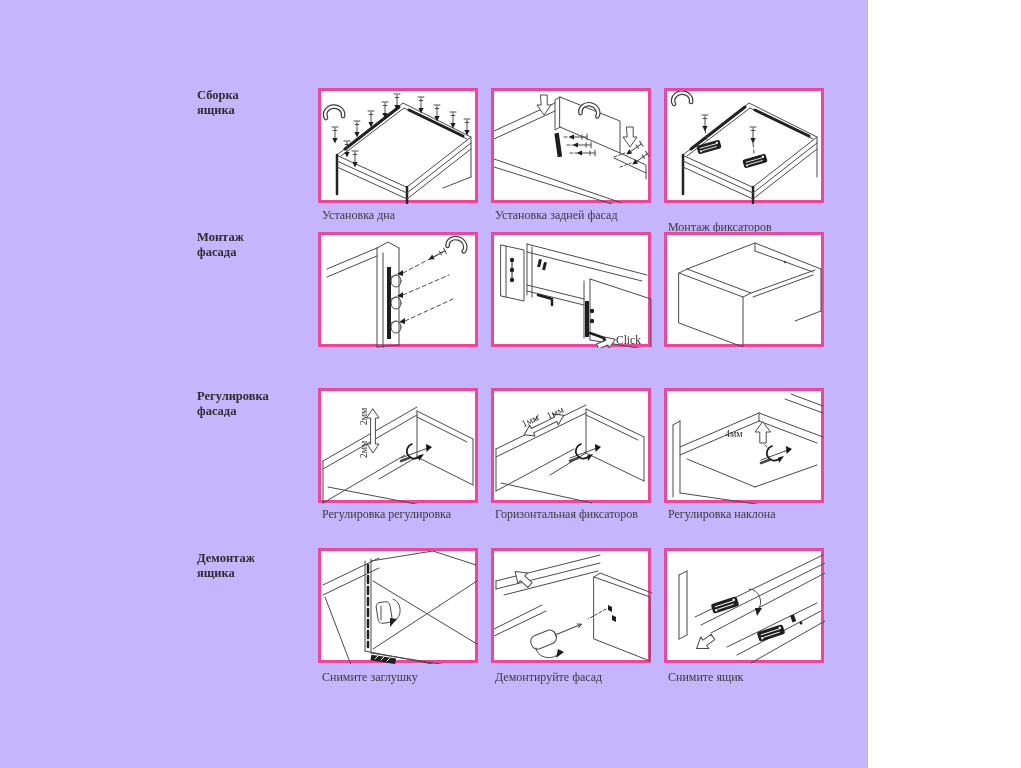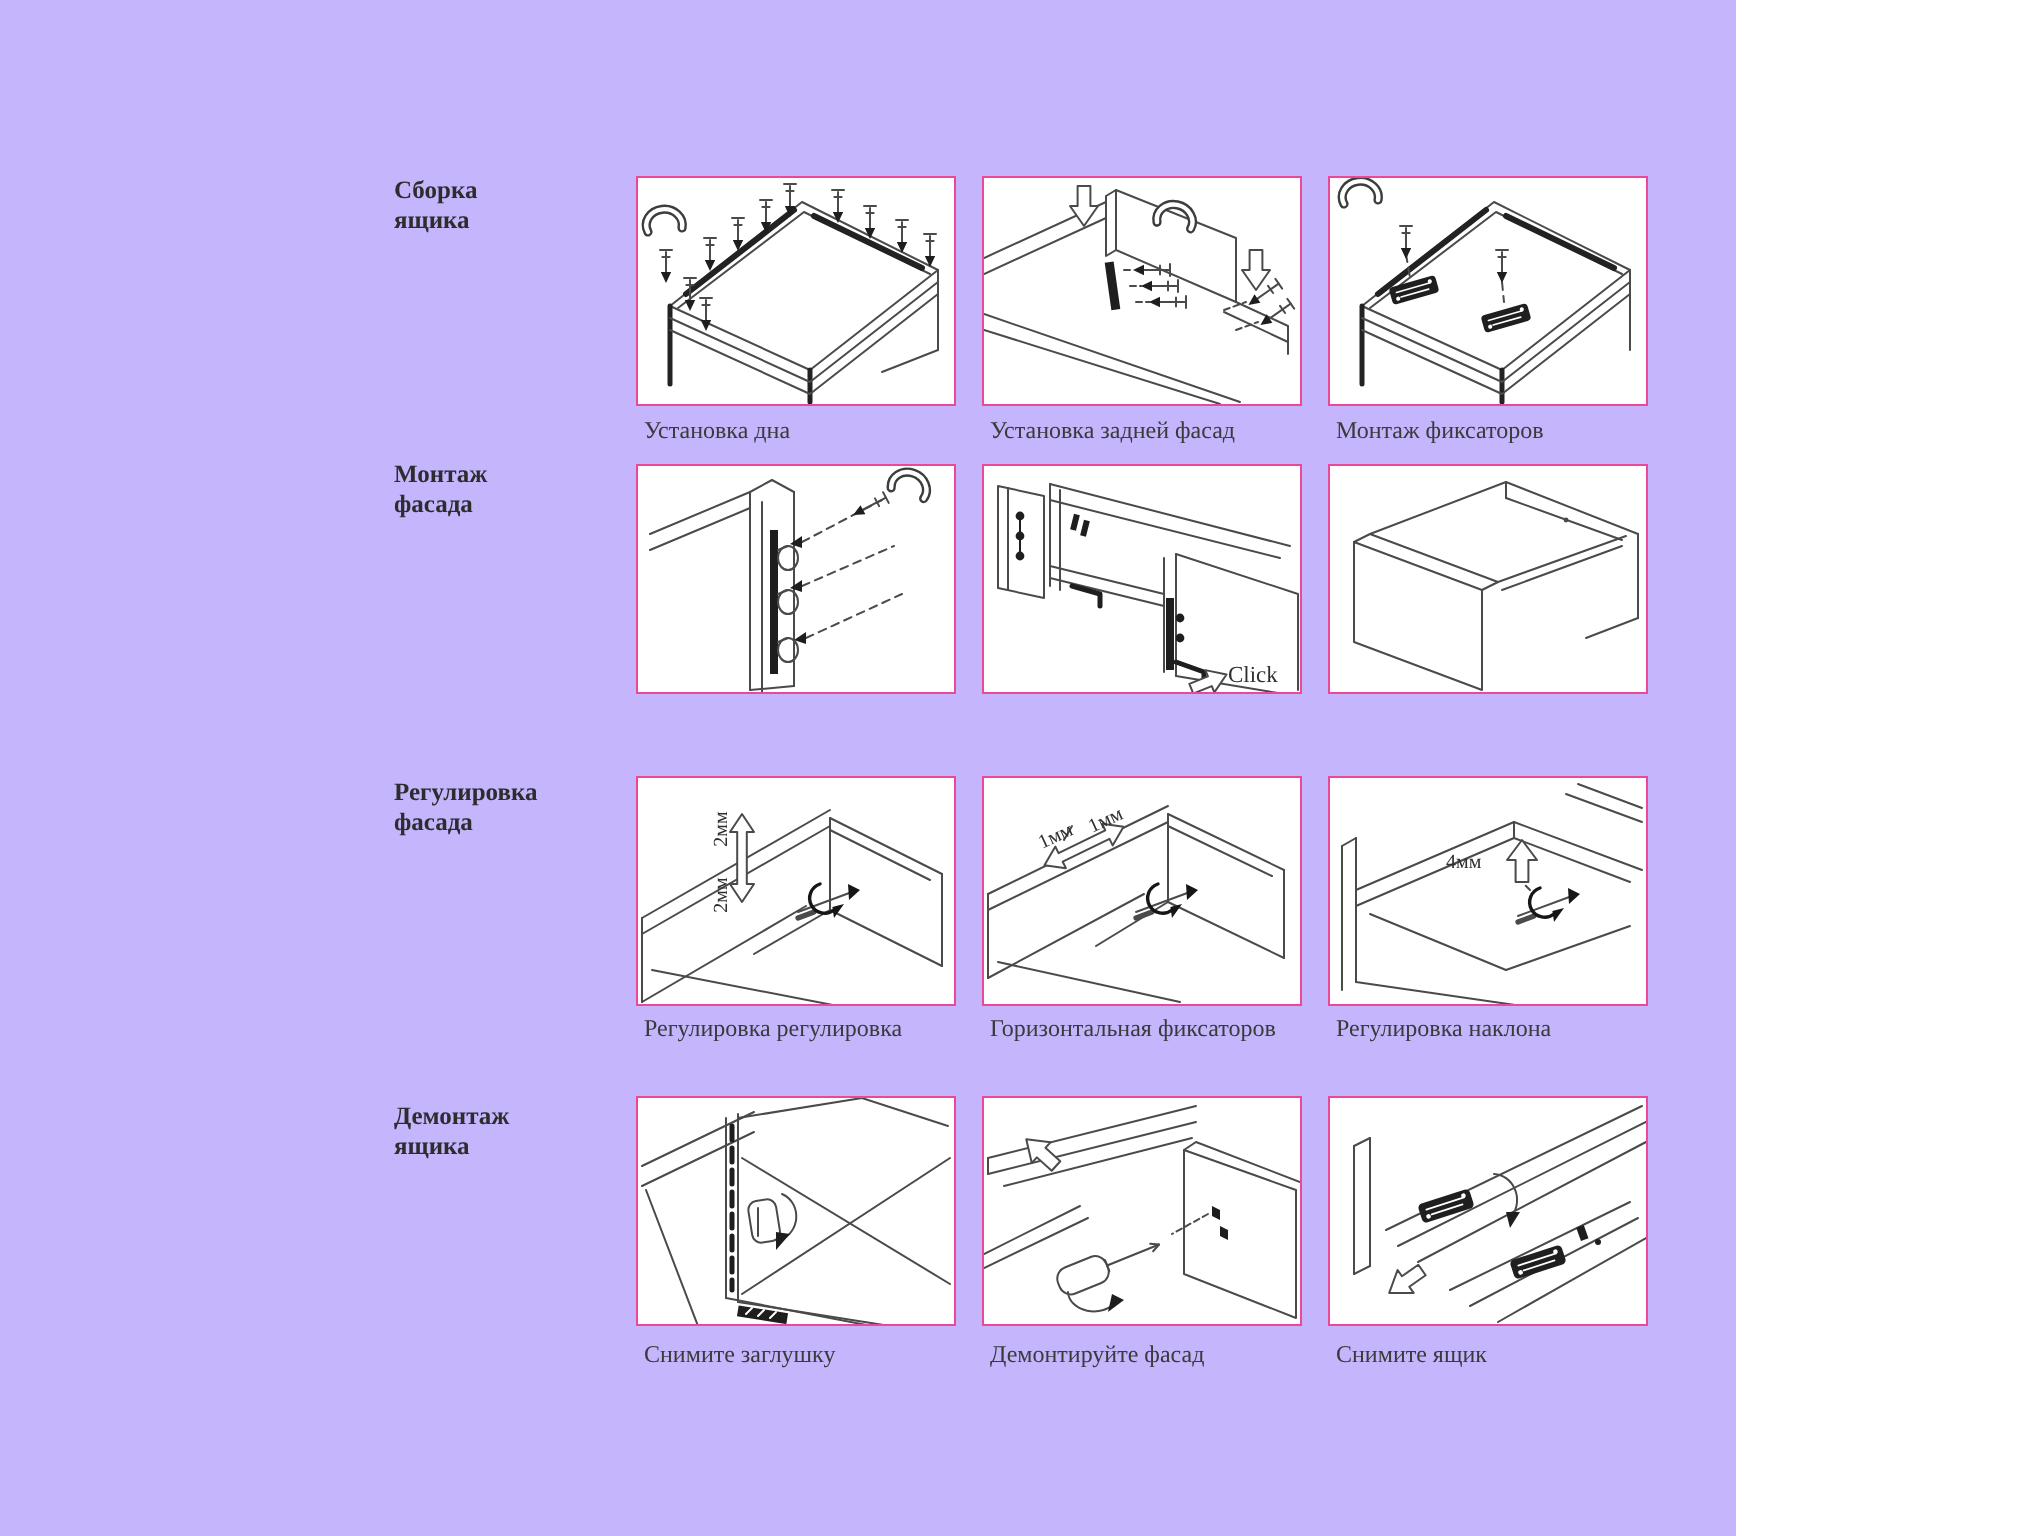--- a/index.html
+++ b/index.html
@@ -1,20 +1,20 @@
 <!DOCTYPE html>
 <html><head>
 <meta charset="utf-8">
 <style>
   html,body{margin:0;padding:0;background:#ffffff;}
   .sheet{position:relative;width:868px;height:768px;background:#c4b5fd;
          font-family:Liberation Serif, serif;overflow:hidden;}
   .sec-title{position:absolute;left:197px;font-weight:bold;font-size:12.5px;
              line-height:15px;color:#2d2d2d;}
-  .panel{position:absolute;width:160px;height:115px;border:1px solid #ec4899;
+  .panel{position:absolute;width:160px;height:115px;border:3px solid #ec4899;
          background:#fff;box-sizing:border-box;}
   .panel svg{position:absolute;left:0;top:0;overflow:hidden;}
   .caption{position:absolute;font-size:12px;color:#3a3a3a;white-space:nowrap;}
   .ann{position:absolute;font-size:10px;color:#2f2f2f;white-space:nowrap;}
   .ann-rot{width:26px;text-align:center;transform-origin:center;}
   .click-ann{font-size:11.5px;color:#2f2f2f;}
 </style>
 </head>
 <body>
 
@@ -153,21 +153,21 @@
         <path d="M86,52 L87,62" stroke-dasharray="4,3"></path>
         <use href="#scr" x="38" y="24"></use>
         <use href="#scr" x="86" y="36"></use>
         <use href="#cres" x="16" y="10"></use>
       </g>
     </svg>
   </div>
 
   <div class="caption" style="left:322px;top:208px">Установка дна</div>
   <div class="caption" style="left:495px;top:208px">Установка задней фасад</div>
-  <div class="caption" style="left:668px;top:208px">Монтаж фиксаторов</div>
+  <div class="caption" style="left:668px;top:220px">Монтаж фиксаторов</div>
 
   <div class="sec-title" style="top:230px">
     <div>Монтаж</div>
     <div>фасада</div>
   </div>
 
   <div class="panel" style="left:318px;top:232px">
     <svg width="158" height="113" viewBox="0 0 158 113" preserveAspectRatio="none">
       <g stroke="#4a4a4a" fill="none" stroke-width="1" stroke-linejoin="round" stroke-linecap="round">
         <path d="M6,34 L56,13 M6,42 L56,21"></path>

